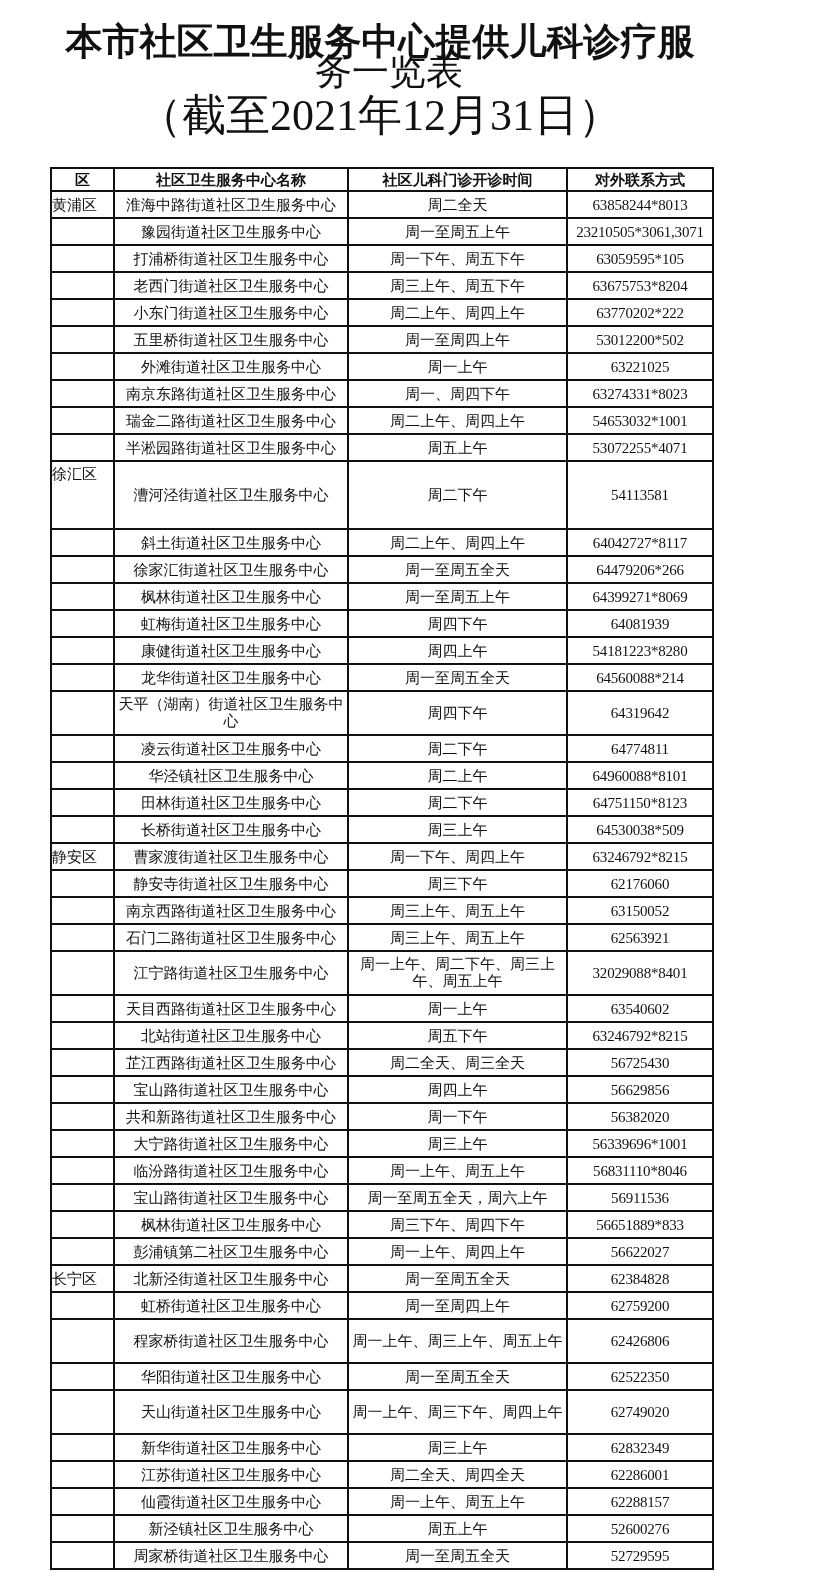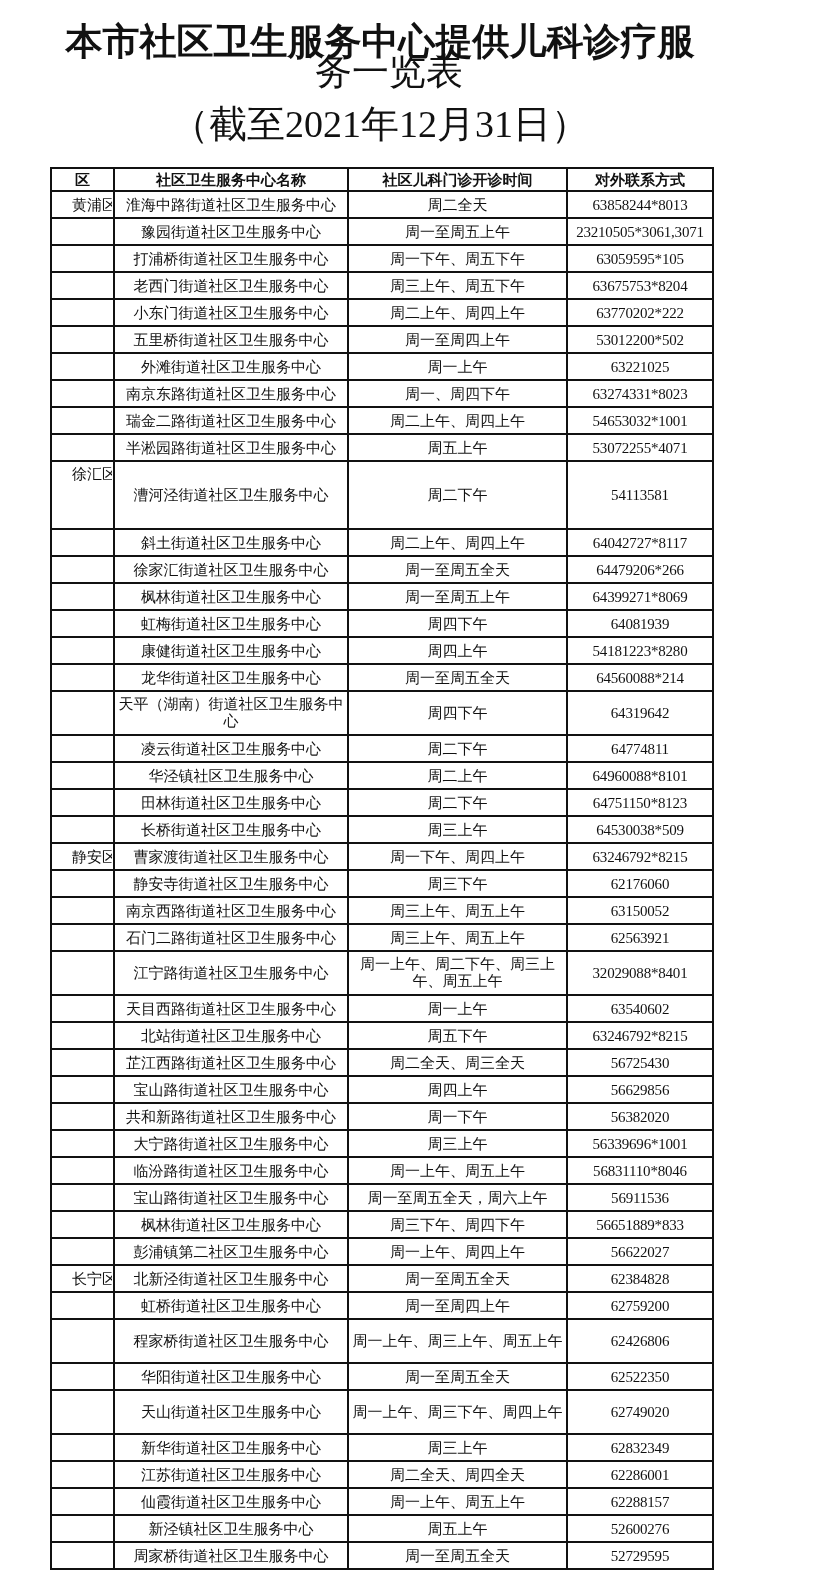--- a/index.html
+++ b/index.html
@@ -1,25 +1,25 @@
 <!DOCTYPE html>
 <html><head>
 <meta charset="utf-8">
 <style>
   html, body { margin: 0; padding: 0; background: #ffffff; }
   body { width: 828px; height: 1586px; overflow: hidden; position: relative; font-family: "DejaVu Sans", sans-serif; color: #111; }
   .title { position: absolute; left: 0; width: 760px; text-align: center; font-family: "DejaVu Sans", sans-serif; font-size: 37px; line-height: 44px; color: #111; }
   .title.l1 { top: 20px; font-weight: bold; }
   .title.l2 { top: 50px; padding-left: 9px; }
-  .title.l3 { top: 102px; font-family: "Liberation Serif", "DejaVu Serif", serif; font-size: 38px; }
+  .title.l3 { top: 94px; font-family: "Liberation Serif", "DejaVu Serif", serif; font-size: 44px; }
   table { position: absolute; left: 50px; top: 167px; border-collapse: collapse; table-layout: fixed; width: 662px; }
   td, th { border: 2px solid #111; padding: 0 1px; text-align: center; vertical-align: middle; font-size: 15px; line-height: 18px; overflow: hidden; white-space: nowrap; }
   th { font-weight: bold; height: 21px; font-size: 15px; }
   col.c1 { width: 63px; } col.c2 { width: 234px; } col.c3 { width: 219px; } col.c4 { width: 146px; }
-  td.dist { text-align: left; vertical-align: top; padding-left: 20px; padding-top: 3px; border-radius: 10px; }
+  td.dist { text-align: left; vertical-align: top; padding-left: 0; padding-top: 3px; }
   td.dist.mid { vertical-align: middle; padding-top: 0; }
   td.wrap { white-space: normal; line-height: 17px; }
   td.phone { font-family: "Liberation Serif", "DejaVu Serif", serif; font-size: 15px; letter-spacing: -0.2px; }
   tr.r { height: 27px; }
   tr.tall { height: 68px; }
   tr.dbl { height: 44px; }
 </style>
 </head>
 <body>
 

